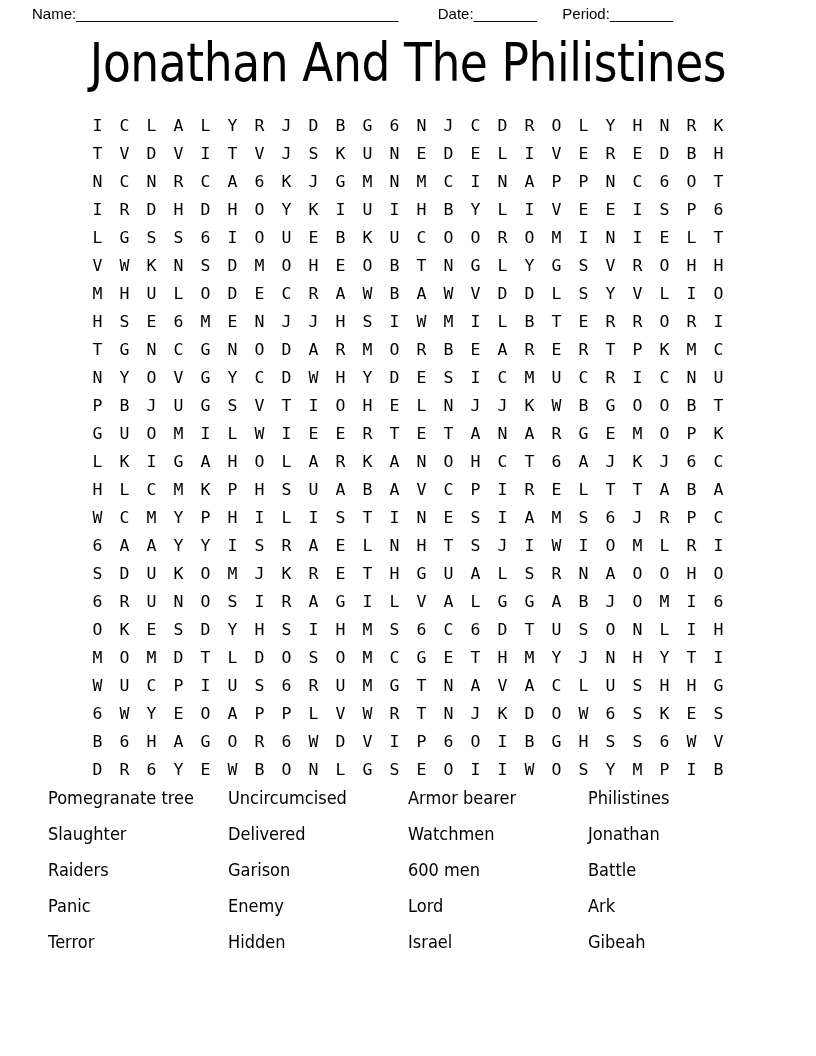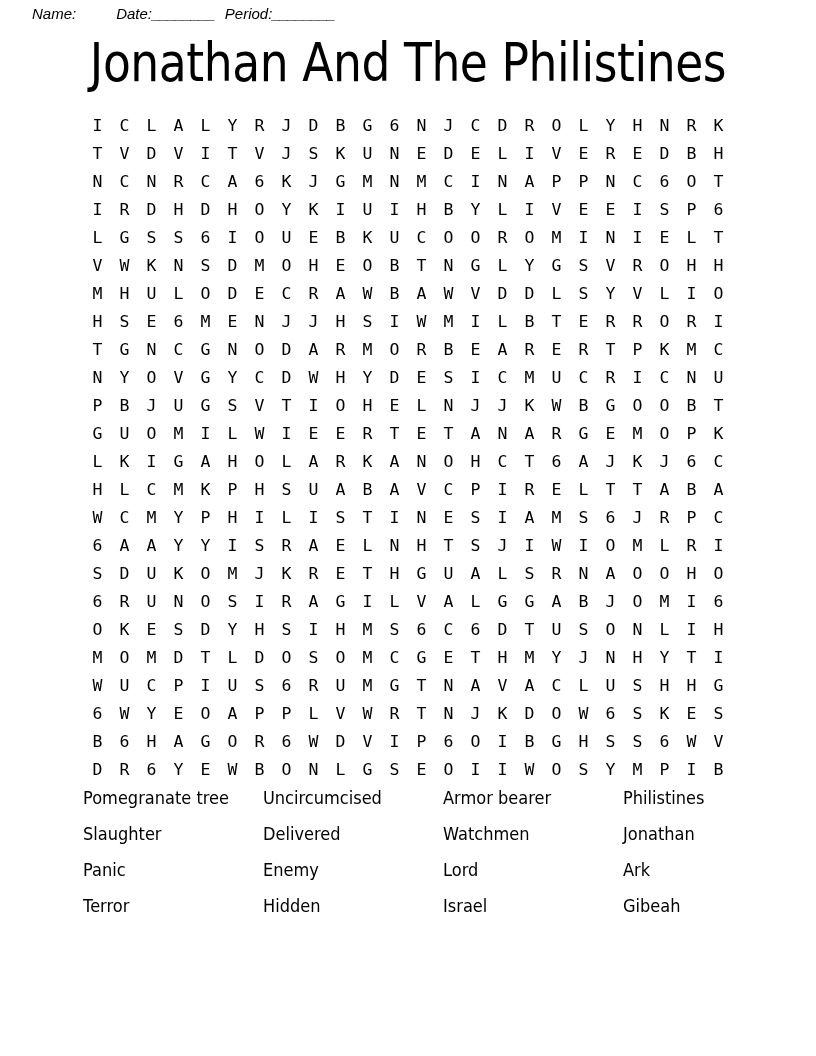--- a/index.html
+++ b/index.html
@@ -20,33 +20,32 @@
   .header-row {
     position: absolute;
     top: 0px;
     left: 0px;
     width: 780px;
     height: 26px;
     display: flex;
     align-items: center;
     font-size: 15px;
     font-family: "Liberation Sans", sans-serif;
-    font-style: italic;
   }
   .hdr-label {
     white-space: pre;
   }
   .hdr-blank {
     white-space: pre;
     letter-spacing: -0.5px;
     font-family: "Liberation Sans", sans-serif;
   }
   .hdr-name { margin-left: 32px; }
   .hdr-date { margin-left: 40px; }
-  .hdr-period { margin-left: 10px; }
+  .hdr-period { margin-left: 26px; }
 
   
   .title {
     position: absolute;
     top: 34px;
     left: 0;
     width: 816px;
     text-align: center;
     font-family: "DejaVu Sans", sans-serif;
     font-size: 53px;
@@ -84,38 +83,38 @@
   .wordlist {
     position: absolute;
     top: 780px;
     left: 48px;
     width: 720px;
   }
   .word-row {
     display: flex;
     height: 36px;
     align-items: center;
-    margin-left: 35px;
   }
   .word-cell {
     width: 180px;
     flex: 0 0 180px;
     font-family: "DejaVu Sans", sans-serif;
     font-size: 18px;
     transform: scaleX(0.9);
     transform-origin: left center;
     white-space: nowrap;
     line-height: 36px;
   }
 </style>
 </head>
 <body>
 
 <div class="header-row">
   <span class="hdr-label hdr-name">Name:</span>
+  <span class="hdr-blank">_________________________________________</span>
   <span class="hdr-label hdr-date">Date:</span>
   <span class="hdr-blank">________</span>
   <span class="hdr-label hdr-period">Period:</span>
   <span class="hdr-blank">________</span>
 </div>
 
 <div class="title">Jonathan And The Philistines</div>
 
 <div class="grid">
     <div class="grid-row">
@@ -751,20 +750,26 @@
       <span class="word-cell">Armor bearer</span>
       <span class="word-cell">Philistines</span>
     </div>
     <div class="word-row">
       <span class="word-cell">Slaughter</span>
       <span class="word-cell">Delivered</span>
       <span class="word-cell">Watchmen</span>
       <span class="word-cell">Jonathan</span>
     </div>
     <div class="word-row">
+      <span class="word-cell">Raiders</span>
+      <span class="word-cell">Garison</span>
+      <span class="word-cell">600 men</span>
+      <span class="word-cell">Battle</span>
+    </div>
+    <div class="word-row">
       <span class="word-cell">Panic</span>
       <span class="word-cell">Enemy</span>
       <span class="word-cell">Lord</span>
       <span class="word-cell">Ark</span>
     </div>
     <div class="word-row">
       <span class="word-cell">Terror</span>
       <span class="word-cell">Hidden</span>
       <span class="word-cell">Israel</span>
       <span class="word-cell">Gibeah</span>

